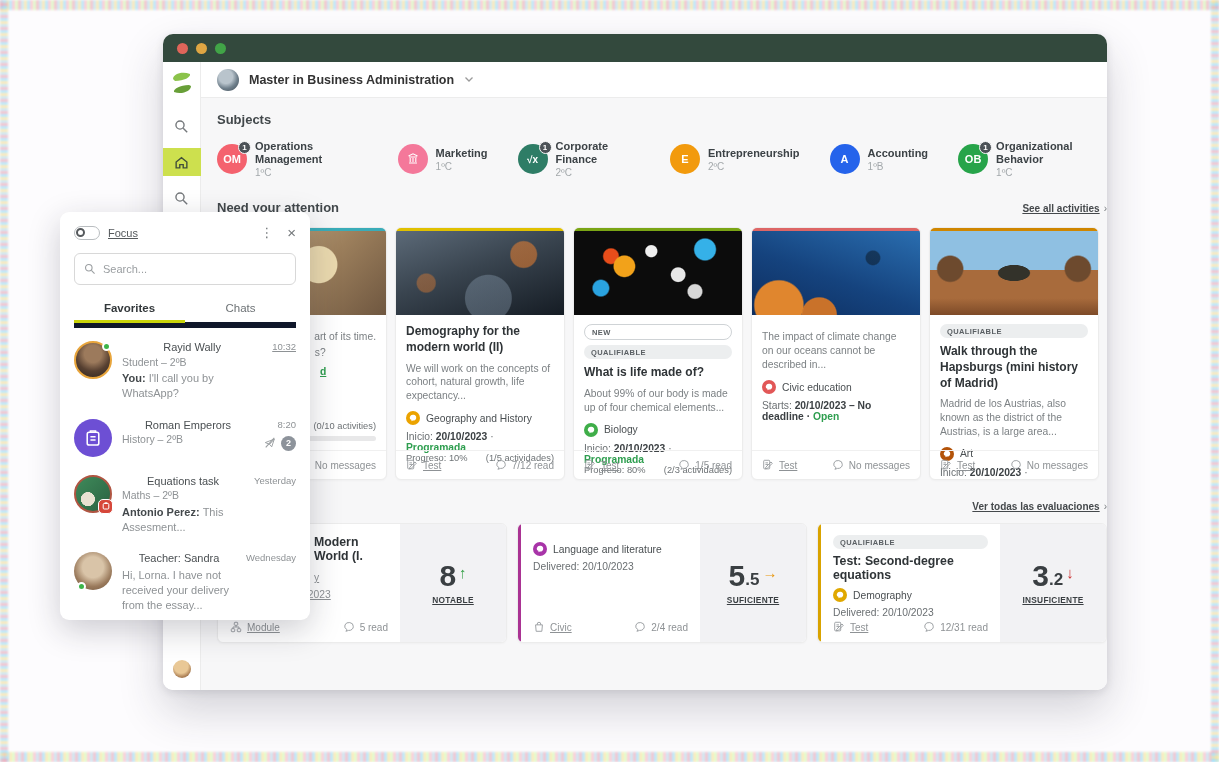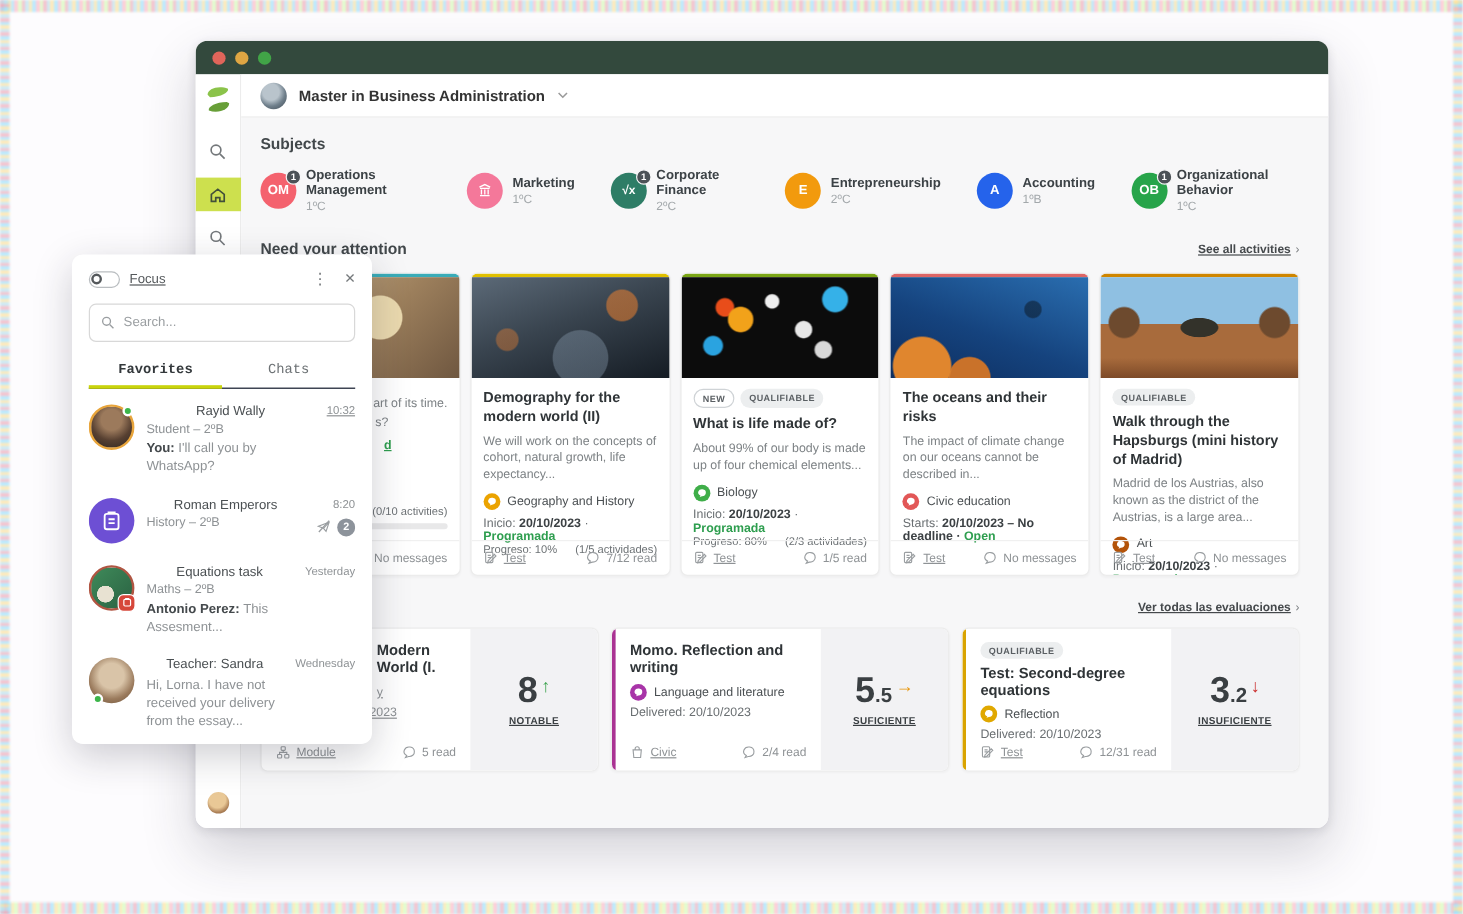--- a/index.html
+++ b/index.html
@@ -37,21 +37,21 @@
   .side-avatar { width:18px; height:18px; border-radius:50%; margin-bottom:12px;
     background:radial-gradient(circle at 45% 35%, #e9c896 0 45%, #ad8157 70%, #7c5a3a); }
 
   
   .main { flex:1; display:flex; flex-direction:column; min-width:0; background:#f7f7f8; }
   .app-header { height:36px; background:#fff; border-bottom:1px solid #ececec; display:flex; align-items:center; padding:0 16px; gap:10px; flex:0 0 auto; }
   .hdr-avatar { width:22px; height:22px; border-radius:50%;
     background:radial-gradient(circle at 40% 35%, #b9c4cc 0 35%, #70808c 60%, #3c4750); }
   .hdr-title { font-size:12.5px; font-weight:bold; color:#333; }
 
-  .content { flex:1; padding:14px 24px 0 16px; }
+  .content { flex:1; padding:14px 0 0 16px; }
 
   .sec-heading { font-size:13px; font-weight:bold; color:#42484b; }
 
   
   .subjects-row { display:flex; gap:30px; margin-top:13px; }
   .subject { display:flex; align-items:center; gap:8px; cursor:pointer; }
   .subj-circle { width:30px; height:30px; border-radius:50%; position:relative; display:flex; align-items:center; justify-content:center;
     color:#fff; font-size:11px; font-weight:bold; flex:0 0 auto; }
   .subj-badge { position:absolute; top:-3px; right:-4px; width:13px; height:13px; border-radius:50%;
     background:#4c5257; border:1.5px solid #f7f7f8; color:#fff; font-size:8px; font-weight:bold;
@@ -64,21 +64,21 @@
   .link { font-size:10px; font-weight:bold; color:#45494c; text-decoration:underline; cursor:pointer; }
   .link-chev { font-size:10px; color:#7b7f82; margin-left:4px; text-decoration:none; }
 
   
   .cards-row { display:flex; gap:8px; margin-top:11px; }
   .acard { width:170px; height:253px; background:#fff; border:1px solid #ececec; border-radius:6px; overflow:hidden;
     display:flex; flex-direction:column; cursor:pointer; box-shadow:0 1px 2px rgba(0,0,0,.03); }
   .acard-accent { height:3px; flex:0 0 auto; }
   .acard-img { height:84px; flex:0 0 auto; }
   .acard-body { flex:1; padding:9px 10px 0 10px; display:flex; flex-direction:column; min-height:0; }
-  .badge-row { display:flex; gap:5px; margin-bottom:6px; }
+  .badge-row { display:flex; gap:5px; margin-bottom:6px;flex-direction:column; }
   .pill { font-size:7.5px; font-weight:bold; letter-spacing:.4px; color:#5a5f63; border-radius:8px; padding:2.5px 7px; }
   .pill.new { border:1px solid #cfd3d6; background:#fff; }
   .pill.qual { background:#eceeef; }
   .acard-title { font-size:12px; font-weight:bold; color:#2f3437; line-height:1.3; }
   .acard-desc { font-size:10.3px; color:#7c8184; line-height:1.35; margin-top:6px; }
   .subj-line { display:flex; align-items:center; gap:6px; margin-top:8px; }
   .subj-dot { width:14px; height:14px; border-radius:50%; display:flex; align-items:center; justify-content:center; flex:0 0 auto; }
   .subj-dot svg { width:8px; height:8px; }
   .subj-line-label { font-size:10.3px; color:#4a4f52; }
   .date-line { font-size:10.3px; color:#6a6f72; margin-top:6px; }
@@ -147,21 +147,21 @@
   .toggle { width:26px; height:14px; border:1.5px solid #b9bdc0; border-radius:8px; position:relative; cursor:pointer; flex:0 0 auto; }
   .toggle-knob { position:absolute; left:1px; top:1px; width:9px; height:9px; border-radius:50%; background:#fff; border:2.5px solid #55595c; }
   .fp-label { font-size:11px; color:#55595c; text-decoration:underline; margin-left:8px; cursor:pointer; }
   .fp-actions { margin-left:auto; display:flex; align-items:center; gap:14px; }
   .fp-kebab { font-size:13px; color:#74787b; cursor:pointer; }
   .fp-close { font-size:15px; color:#74787b; cursor:pointer; line-height:1; }
   .fp-search { margin-top:13px; height:32px; border:1px solid #d8d8d8; border-radius:6px; display:flex; align-items:center; padding:0 9px; gap:7px; }
   .fp-search svg { width:12px; height:12px; flex:0 0 auto; }
   .fp-search input { border:none; outline:none; font-size:11px; color:#444; width:100%; font-family:"Liberation Sans",sans-serif; background:transparent; }
   .fp-search input::placeholder { color:#9a9ea1; }
-  .fp-tabs { display:flex; margin-top:10px; border-bottom:1px solid #0f172a;font-family:Liberation Mono, monospace; }
+  .fp-tabs { display:flex; margin-top:10px; border-bottom:6px solid #0f172a; }
   .fp-tab { flex:1; text-align:center; font-size:11.5px; padding:7px 0 8px 0; color:#6d7275; cursor:pointer; position:relative; }
   .fp-tab.active { color:#33383b; font-weight:bold; }
   .fp-tab.active::after { content:""; position:absolute; left:0; right:0; bottom:-1px; height:3px; background:#c9d40b; }
   .chat-list { flex:1; overflow:hidden; padding-top:4px; }
   .chat-item { display:flex; gap:10px; padding:9px 0; cursor:pointer; }
   .avatar { width:38px; height:38px; border-radius:50%; position:relative; flex:0 0 auto; }
   .av-man { background:radial-gradient(circle at 50% 32%, #9c7a5c 0 30%, #574031 60%, #2b2420); border:2px solid #e8a53c; }
   .av-clip { background:#6d4fd4; display:flex; align-items:center; justify-content:center; }
   .av-board { background:radial-gradient(circle at 35% 65%, #e8e2d2 0 22%, transparent 23%), linear-gradient(135deg,#3f8a5a,#2a6242); border:2px solid #b05542; }
   .av-woman { background:radial-gradient(circle at 50% 40%, #d9c4a8 0 35%, #9a7a5c 65%, #6b5038); }
@@ -425,21 +425,20 @@
                   </svg>
                   <span>1/5 read</span>
                 </span>
             </div>
           </div>
 
           <div class="acard">
             <div class="acard-accent" style="background: rgb(221, 102, 102);"></div>
             <div class="acard-img img-ocean"></div>
             <div class="acard-body">
-              <div class="acard-title">The oceans and their risks</div>
               <div class="acard-desc">The impact of climate change on our oceans cannot be described in...</div>
               <div class="subj-line">
                 <span class="subj-dot" style="background: rgb(226, 87, 87);">
                     <svg viewBox="0 0 10 10">
                       <path d="M9 4.4 A4 3.4 0 1 0 3.4 7.4 L2.6 9 L5 8.2 A4 3.4 0 0 0 9 4.4 Z" fill="#fff"></path>
                     </svg>
                   </span>
                 <span class="subj-line-label">Civic education</span>
               </div>
               <div class="date-line"><span>Starts:</span> <b>20/10/2023 – No deadline ·</b> <span class="status-green">Open</span></div>
@@ -547,21 +546,20 @@
                 <span class="grade-dec"></span>
                 <span class="grade-arrow" style="color:#3aa24c">↑</span>
               </div>
               <span class="grade-label">NOTABLE</span>
             </div>
           </div>
 
           <div class="ecard">
             <div class="ecard-accent" style="background: rgb(170, 51, 147);"></div>
             <div class="ecard-main">
-              <div class="ecard-title">Momo. Reflection and writing</div>
               <div class="subj-line" style="margin-top:7px">
                 <span class="subj-dot" style="background: rgb(168, 52, 168);">
                     <svg viewBox="0 0 10 10">
                       <path d="M9 4.4 A4 3.4 0 1 0 3.4 7.4 L2.6 9 L5 8.2 A4 3.4 0 0 0 9 4.4 Z" fill="#fff"></path>
                     </svg>
                   </span>
                 <span class="subj-line-label">Language and literature</span>
               </div>
               <div class="ecard-delivered">Delivered: 20/10/2023</div>
               <div class="ecard-foot">
@@ -595,21 +593,21 @@
               <div class="badge-row" style="margin-bottom:5px">
                   <span class="pill qual">QUALIFIABLE</span>
                 </div>
               <div class="ecard-title">Test: Second-degree equations</div>
               <div class="subj-line" style="margin-top:6px">
                 <span class="subj-dot" style="background: rgb(224, 168, 0);">
                     <svg viewBox="0 0 10 10">
                       <path d="M9 4.4 A4 3.4 0 1 0 3.4 7.4 L2.6 9 L5 8.2 A4 3.4 0 0 0 9 4.4 Z" fill="#fff"></path>
                     </svg>
                   </span>
-                <span class="subj-line-label">Reflection</span>
+                <span class="subj-line-label">Demography</span>
               </div>
               <div class="ecard-delivered">Delivered: 20/10/2023</div>
               <div class="ecard-foot">
                 <span class="foot-item">
                     <svg viewBox="0 0 14 14" fill="none" stroke="#9a9ea1" stroke-width="1.1">
                       <rect x="2" y="1.5" width="7" height="10" rx="1"></rect>
                       <path d="M4 4.5 H7 M4 6.5 H7 M6 11 L12 5 L10.5 3.5 L4.5 9.5 L4 11.5 Z"></path>
                     </svg>
                     <span class="u">Test</span>
                   </span>

